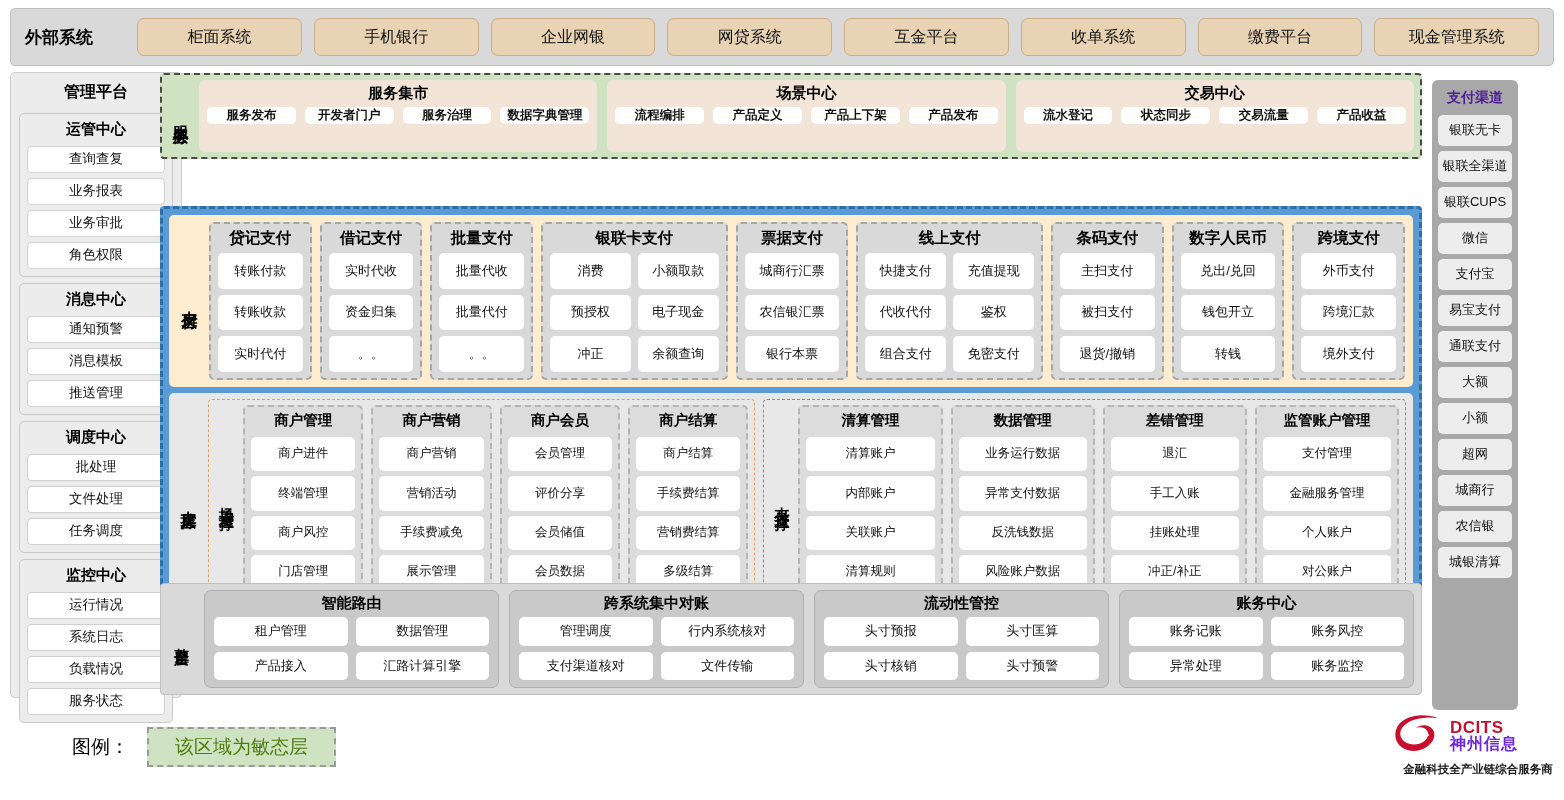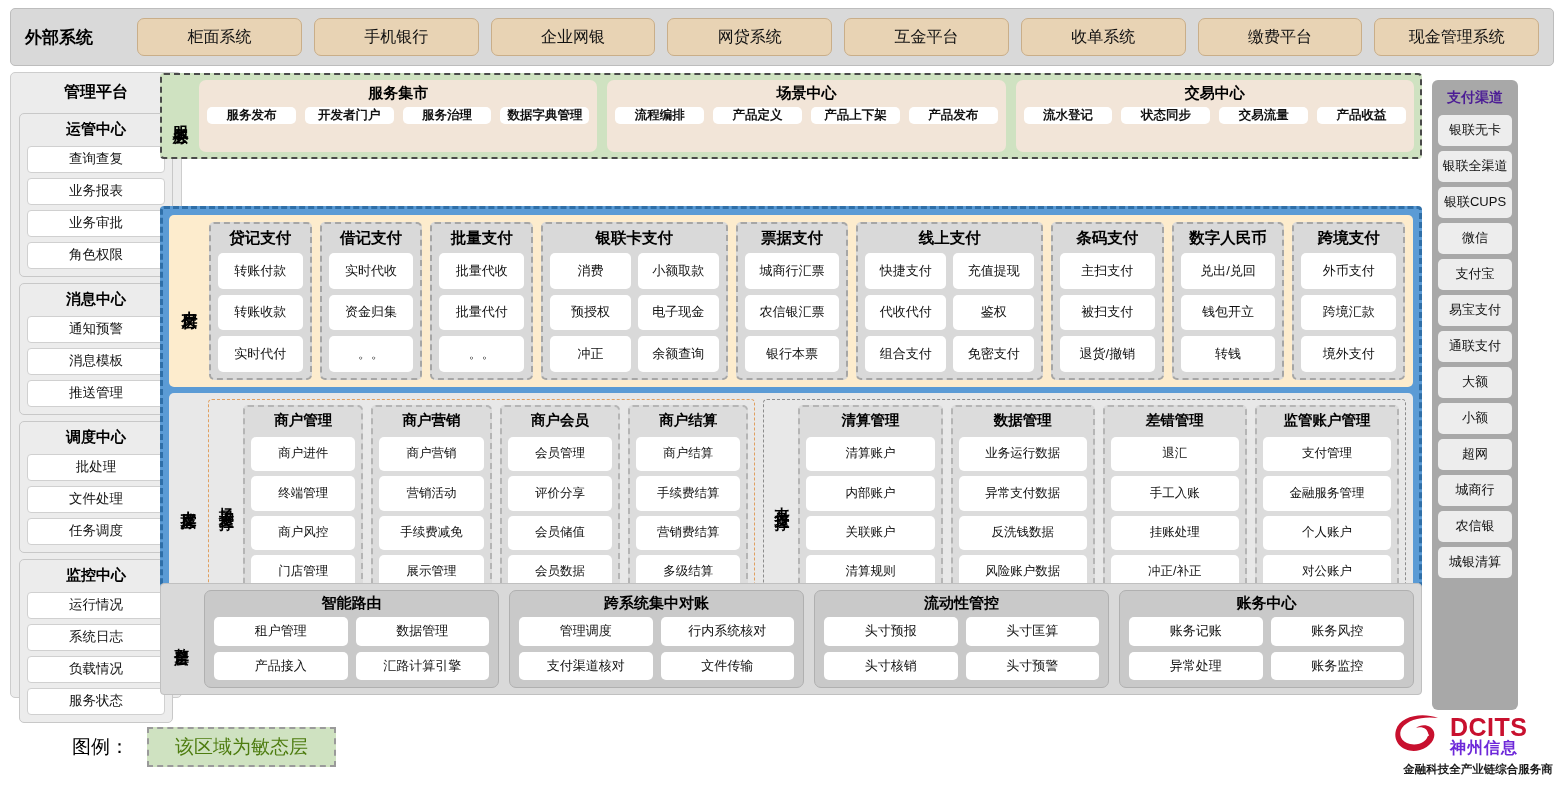--- a/index.html
+++ b/index.html
@@ -141,21 +141,21 @@
   .legend-box{
     height:40px; display:flex; align-items:center; justify-content:center;
     font-size:19px; color:#4d7c0f; padding:0 26px;
   }
   .legend-box.soft{ background:#cfe2c1; border:2px dashed #9a9a9a; }
 
   
   .logo{ position:absolute; left:1392px; top:712px; width:172px; height:84px; }
   .logo-top{ display:flex; align-items:center; gap:4px; }
   .logo-txt{ display:flex; flex-direction:column; line-height:1; }
-  .logo-dcits{ font-size:25px; font-weight:bold; color:#c8102e; letter-spacing:0.5px; font-family:"Liberation Sans",sans-serif; }
+  .logo-dcits{ font-size:17px; font-weight:bold; color:#c8102e; letter-spacing:0.5px; font-family:"Liberation Sans",sans-serif; }
   .logo-cn{ font-size:16px; font-weight:bold; color:#6d28d9; letter-spacing:1px; }
   .logo-tag{ font-size:11.5px; font-weight:bold; color:#1a1a1a; margin-top:4px; text-align:center; }
 </style>
 </head>
 <body>
 
 <div class="page">
 
   <div class="topbar">
     <div class="topbar-title">外部系统</div>

